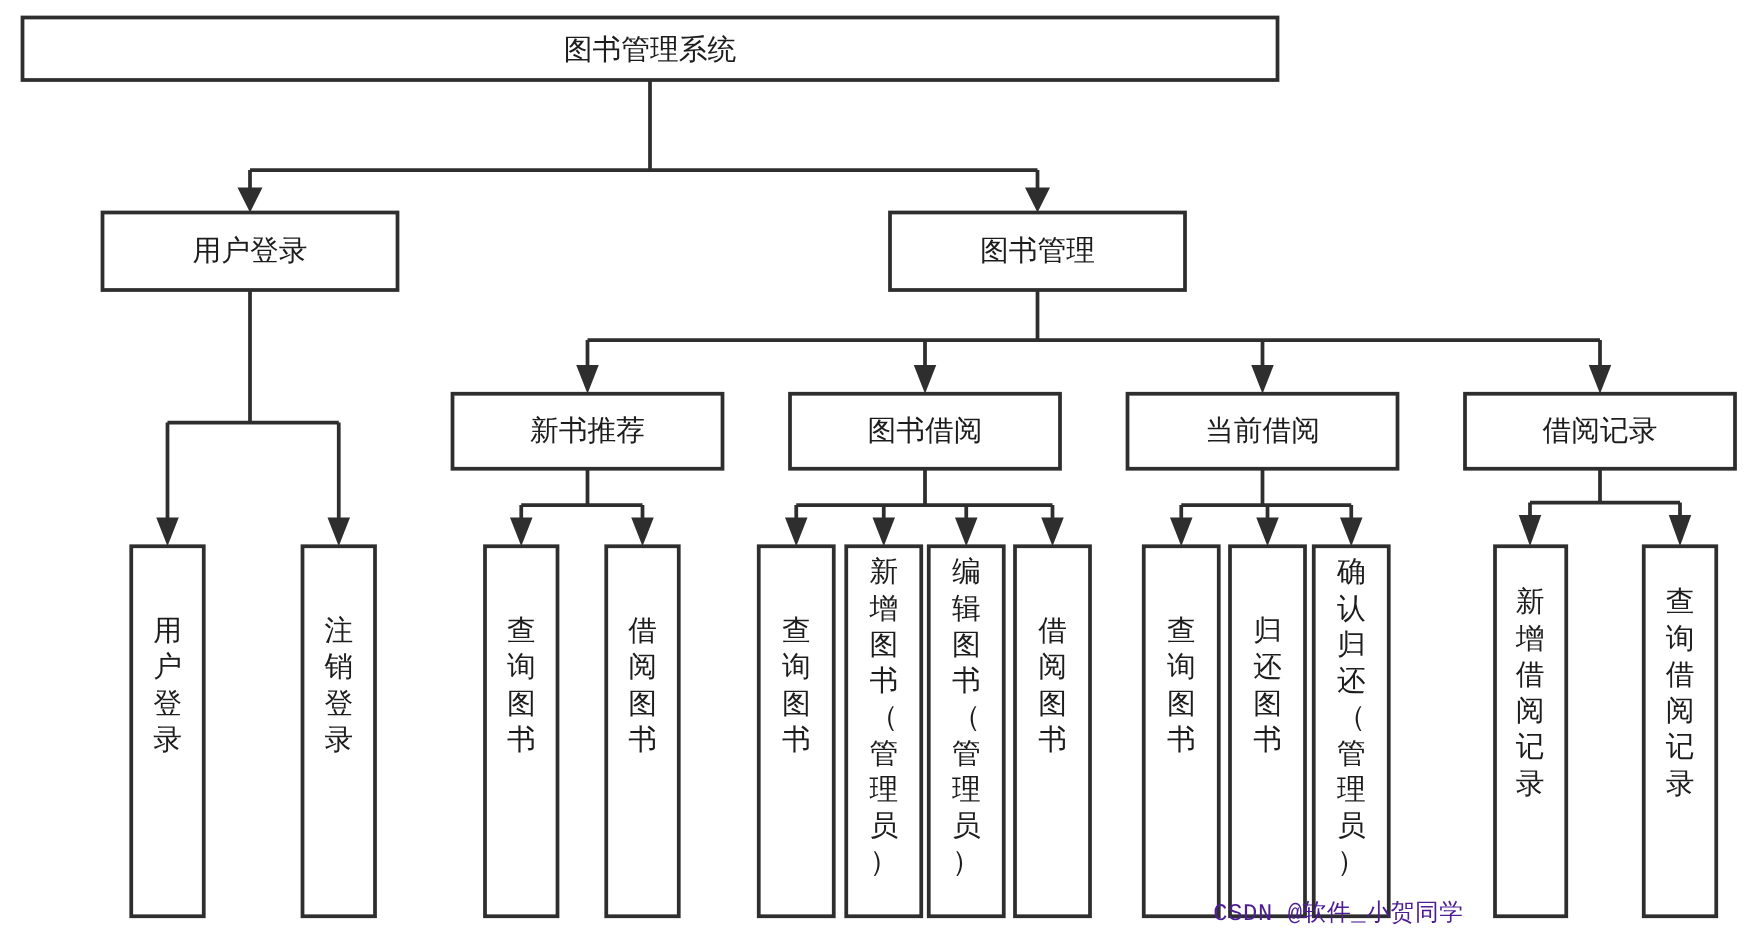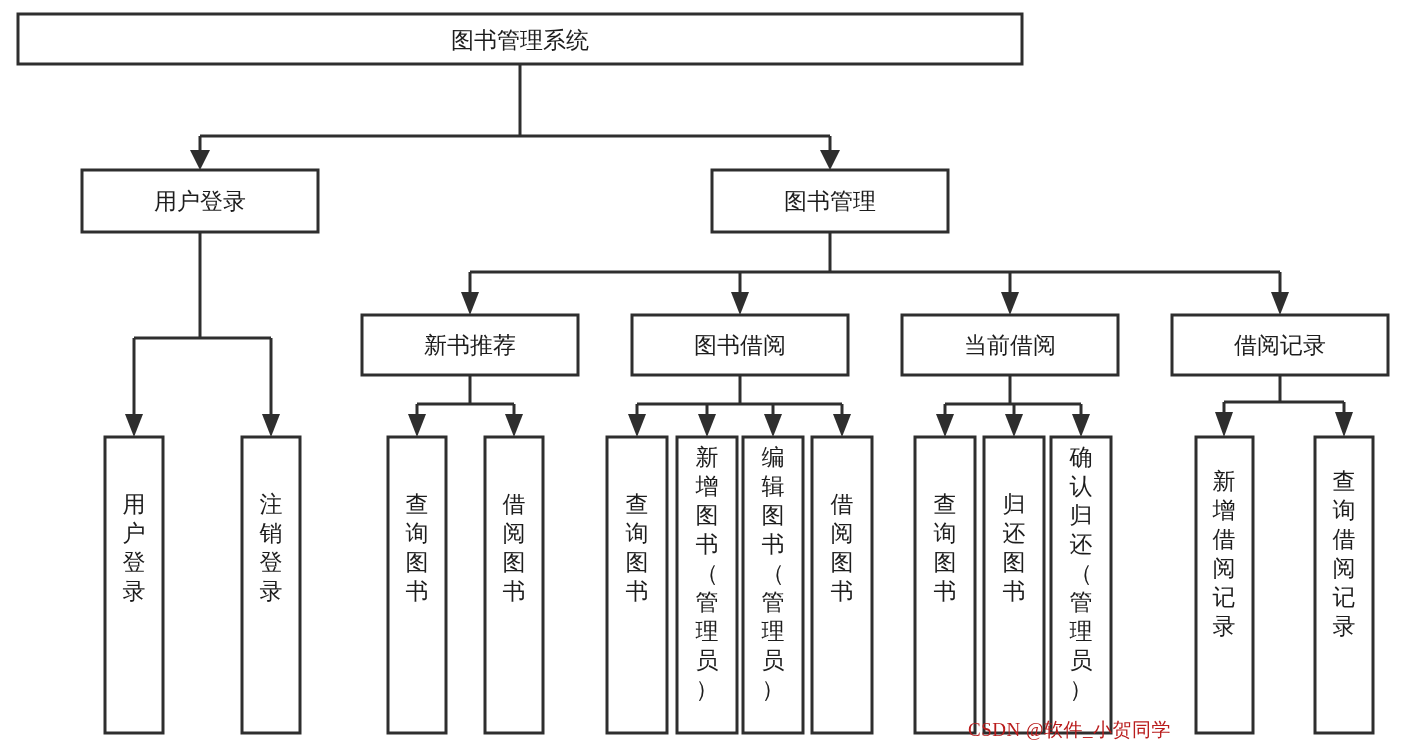--- a/index.html
+++ b/index.html
@@ -52,23 +52,23 @@
   .node-label-v {
     font-family: "DejaVu Sans", "Liberation Sans", sans-serif;
     font-size: 23px;
     fill: #1d1d1d;
     text-anchor: middle;
   }
   .watermark {
     position: absolute;
     right: 8px;
     bottom: 4px;
-    font-family: Liberation Serif, serif;
+    font-family: Liberation Mono, monospace;
     font-size: 19px;
-    color: #b91c1c;
+    color: #4c1d95;
     white-space: nowrap;
     letter-spacing: 0.5px;
     pointer-events: none;
   }
 </style>
 </head>
 <body>
 
 <div id="diagram-root">
 

